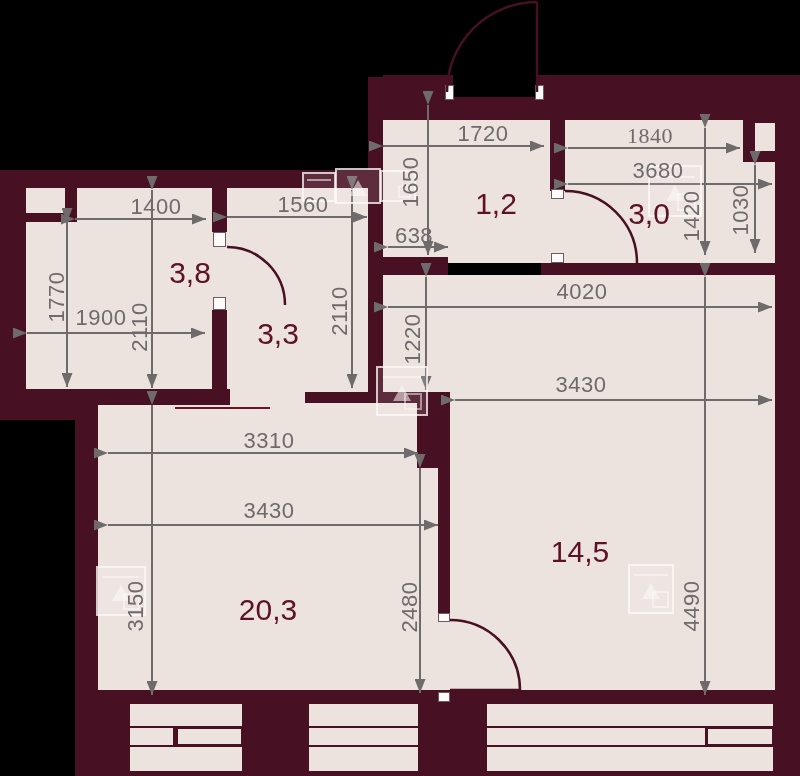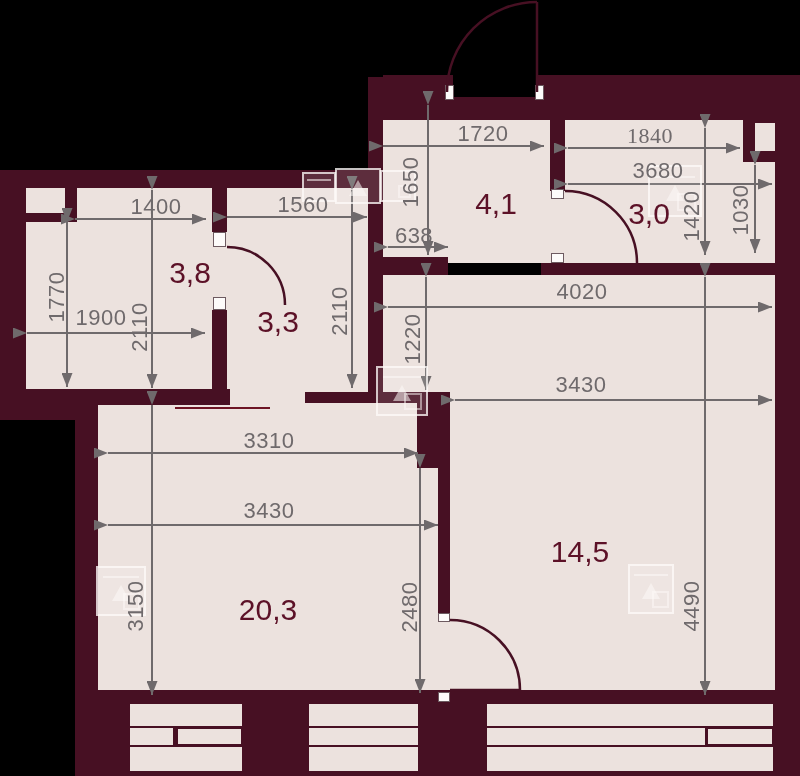--- a/index.html
+++ b/index.html
@@ -172,19 +172,19 @@
   <div class="dlabel v" style="left:340px;top:311px;">2110</div>
   <div class="dlabel v" style="left:411px;top:182px;">1650</div>
   <div class="dlabel v" style="left:692px;top:216px;">1420</div>
   <div class="dlabel v" style="left:741px;top:210px;">1030</div>
   <div class="dlabel v" style="left:413px;top:339px;">1220</div>
   <div class="dlabel v" style="left:136px;top:606px;">3150</div>
   <div class="dlabel v" style="left:410px;top:607px;">2480</div>
   <div class="dlabel v" style="left:692px;top:606px;">4490</div>
 
   <div class="rlabel" style="left:190px;top:273px;">3,8</div>
-  <div class="rlabel" style="left:278px;top:322px;text-align:right;">3,3</div>
-  <div class="rlabel" style="left:496px;top:204px;">4,1</div>
+  <div class="rlabel" style="left:278px;top:334px;text-align:right;">3,3</div>
+  <div class="rlabel" style="left:496px;top:204px;">1,2</div>
   <div class="rlabel" style="left:649px;top:214px;">3,0</div>
   <div class="rlabel" style="left:580px;top:552px;">14,5</div>
   <div class="rlabel" style="left:268px;top:610px;">20,3</div>
 
 </div>
 
 </body></html>

